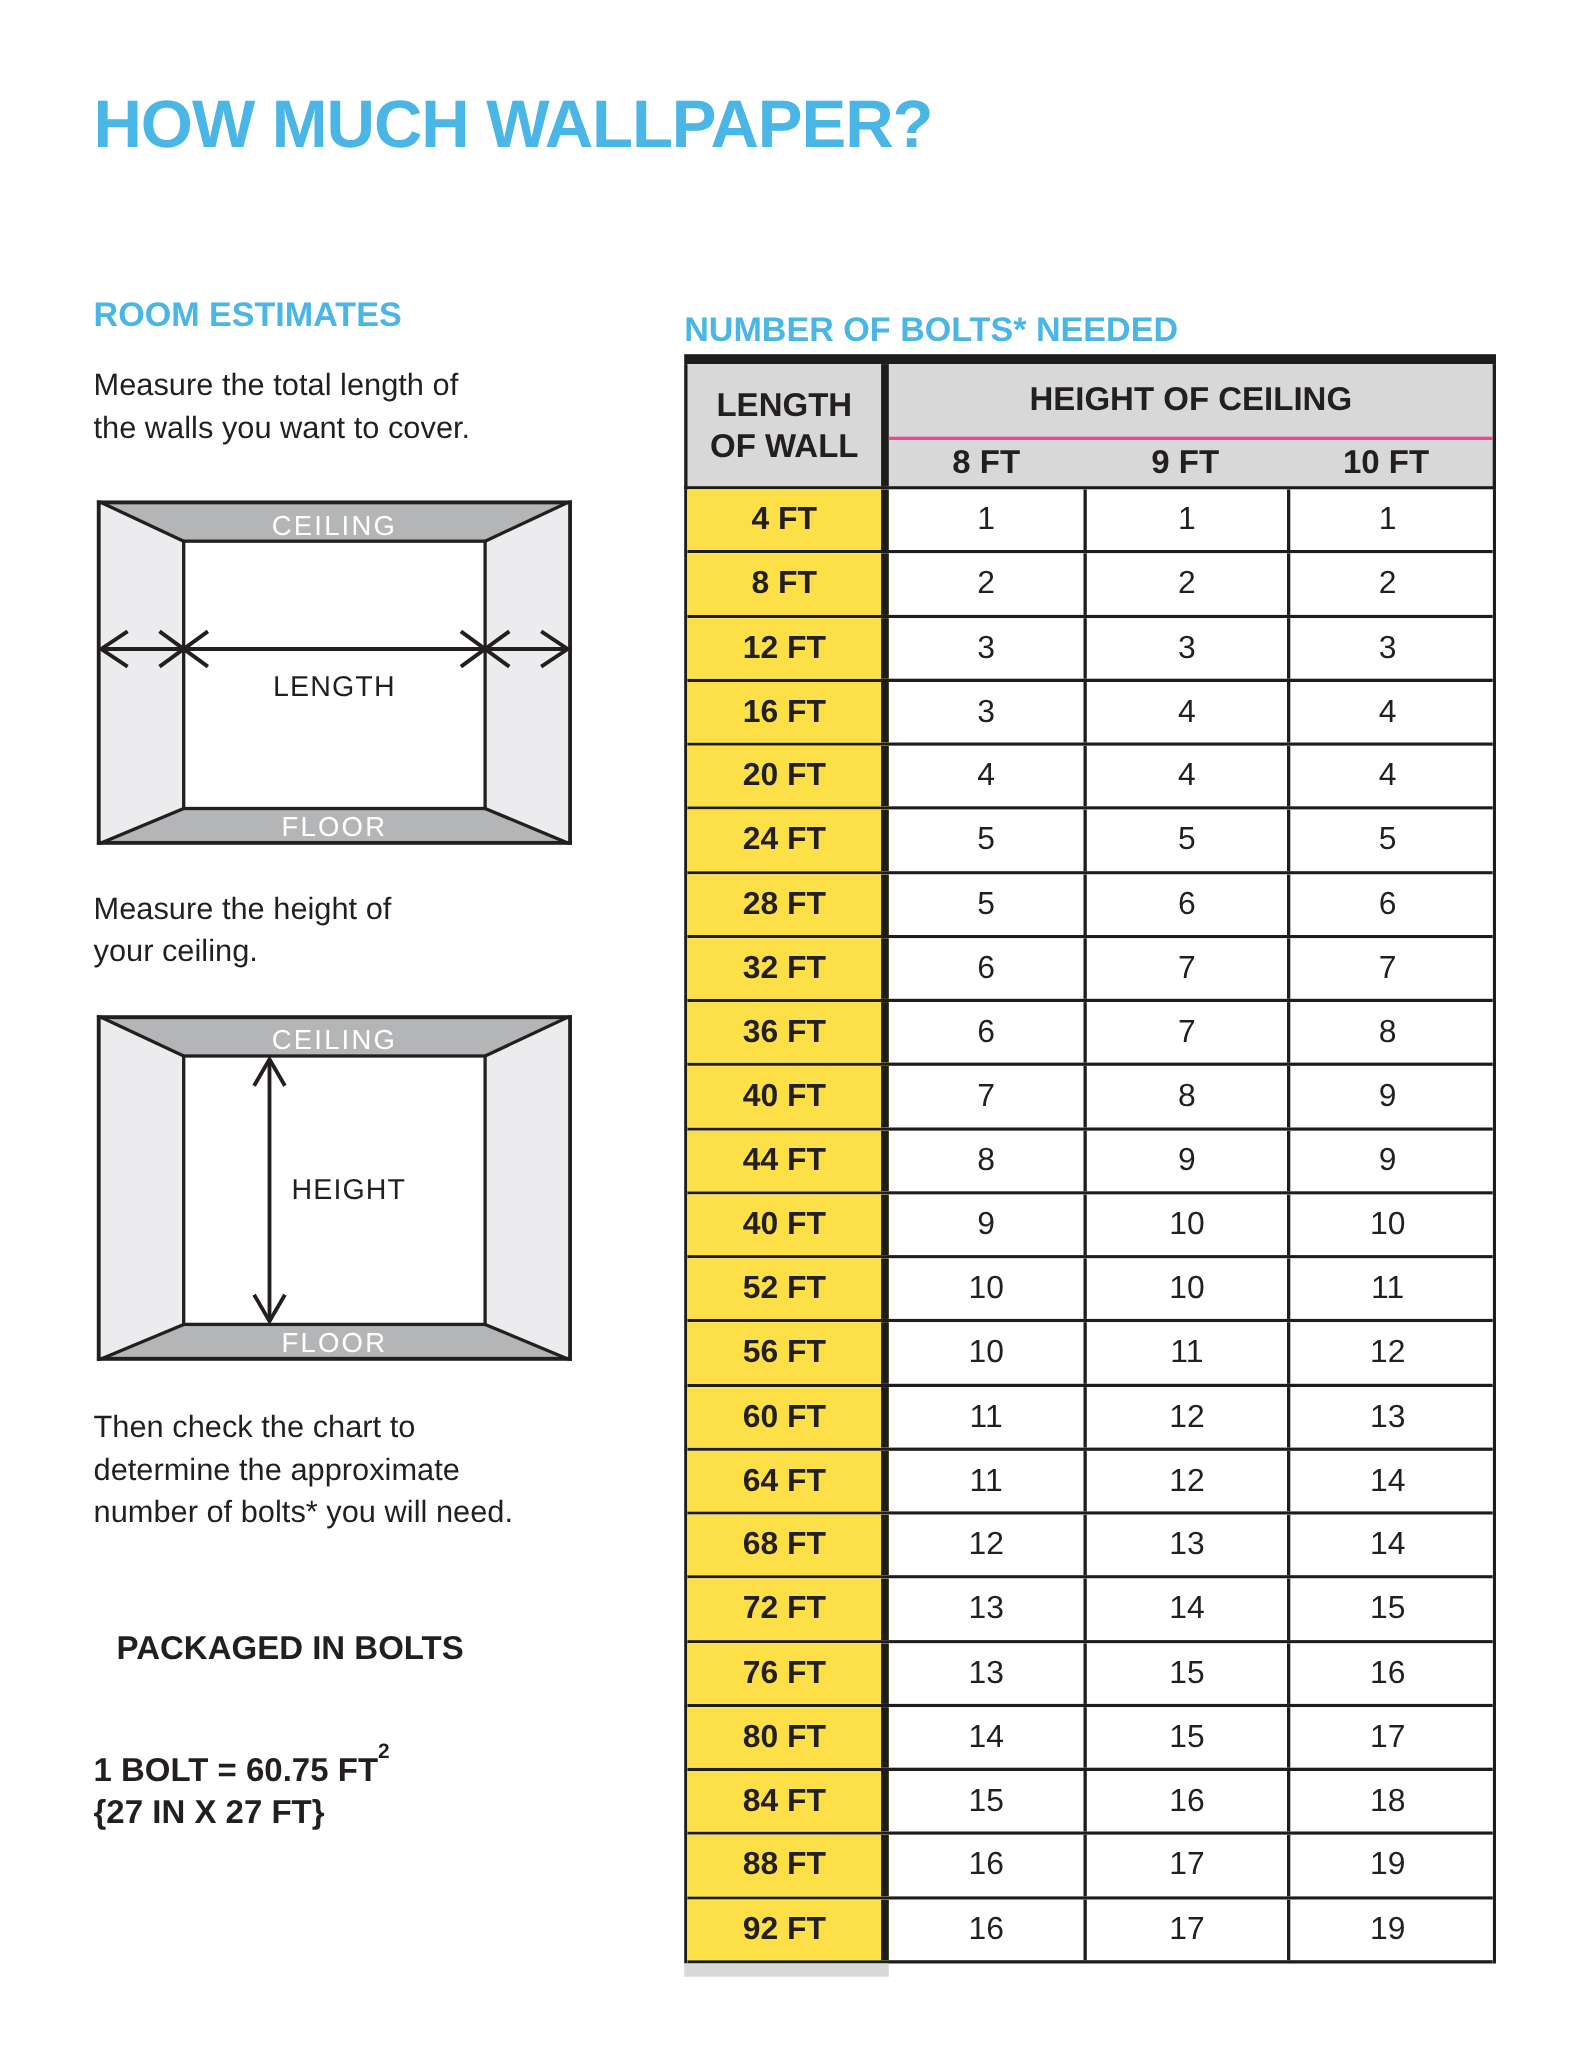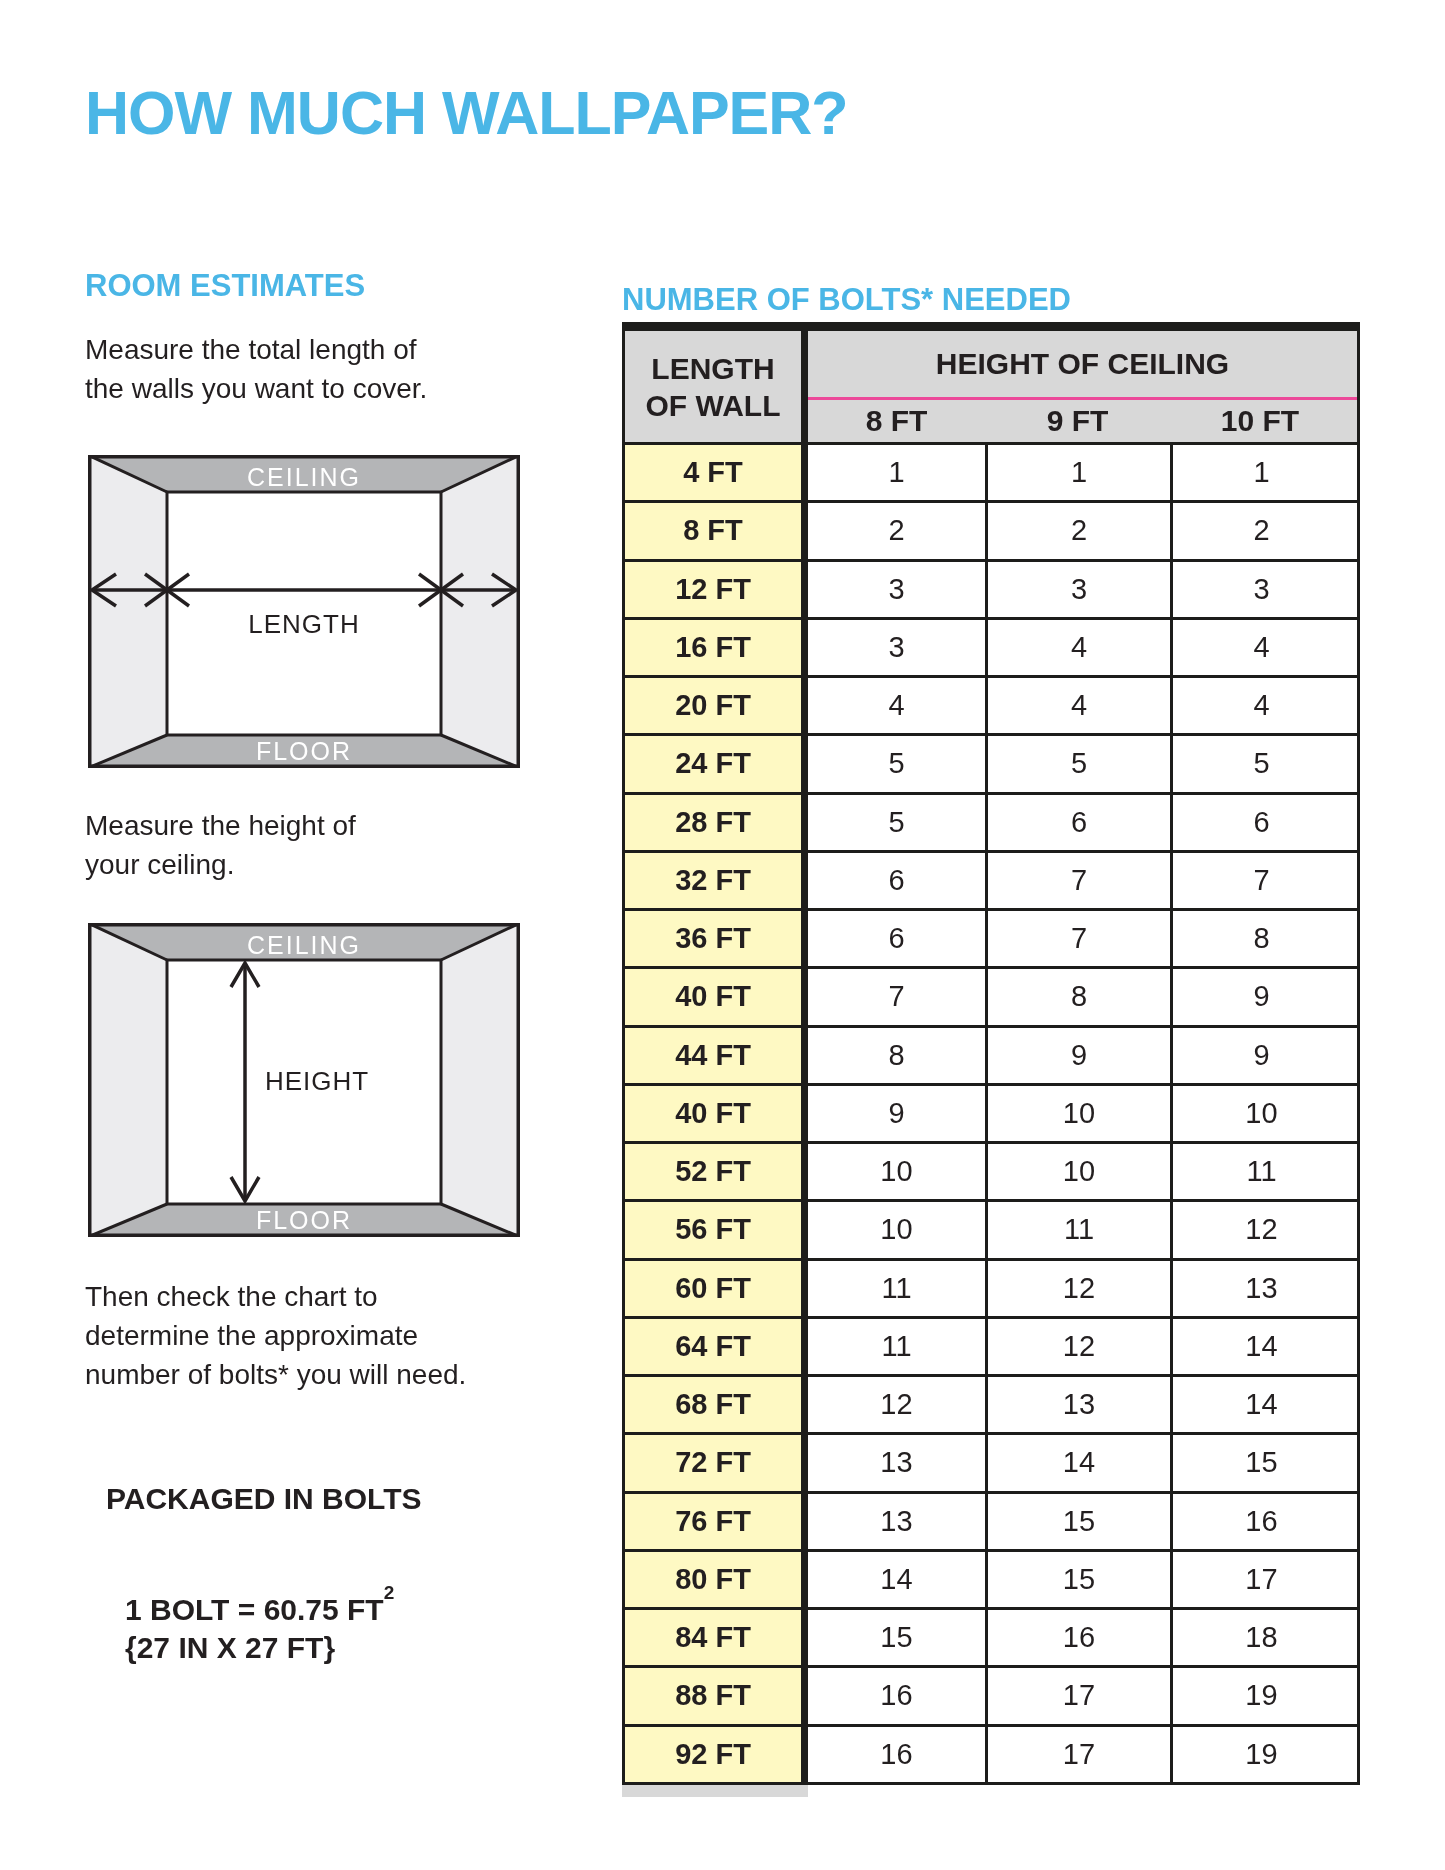--- a/index.html
+++ b/index.html
@@ -10,41 +10,41 @@
   .section-heading{font-size:31px;font-weight:bold;color:#4ab6e6;white-space:nowrap;}
   .re-heading{left:85px;top:268px;}
   .bolts-heading{left:622px;top:282px;width:738px;text-align:left;}
   .para{left:85px;font-size:28px;line-height:39px;color:#231f20;}
   .para div{white-space:nowrap;}
   .para1{top:330px;}
   .para2{top:806px;}
   .para3{top:1277px;}
   .note{left:85px;top:1480px;font-size:30px;font-weight:bold;line-height:38px;}
   .note-line2{padding-left:21px;}
-  .boltinfo{left:85px;top:1584px;font-size:30px;font-weight:bold;line-height:38px;margin-left:40px;}
+  .boltinfo{left:85px;top:1584px;font-size:30px;font-weight:bold;line-height:38px;}
   .boltinfo sup{font-size:19px;position:relative;top:-10px;}
 
   
   .bolt-table{left:622px;top:322px;width:738px;}
   .t-topbar{height:9px;background:#1d1d1b;}
   .t-header{display:flex;height:114px;background:#d8d8d8;border-left:3px solid #1d1d1b;
             border-right:3px solid #1d1d1b;border-bottom:3px solid #1d1d1b;box-sizing:border-box;}
   .rowhead-cell{width:183px;border-right:7px solid #1d1d1b;box-sizing:border-box;display:flex;
                 flex-direction:column;justify-content:center;align-items:center;
                 font-size:30px;font-weight:bold;line-height:37px;}
   .t-header-right{flex:1;display:flex;flex-direction:column;}
   .hoc-cell{height:69px;border-bottom:3px solid #ec4899;box-sizing:border-box;display:flex;
             align-items:center;justify-content:center;font-size:30px;font-weight:bold;text-align:center;}
   .subhead-row{flex:1;display:flex;align-items:center;}
   .subhead-cell{text-align:center;font-size:30px;font-weight:bold;}
   .sh0{width:177px;} .sh1{width:185px;} .sh2{width:180px;}
   .t-body{border-left:3px solid #1d1d1b;border-right:3px solid #1d1d1b;box-sizing:border-box;}
   .t-row{display:flex;height:58.25px;border-bottom:3px solid #1d1d1b;box-sizing:border-box;background:#ffffff;}
   .t-row .cell{display:flex;align-items:center;justify-content:center;box-sizing:border-box;font-size:29px;}
-  .t-row .rh{width:183px;background:#fef9c3;border-right:7px solid #1d1d1b;font-weight:bold;}
+  .t-row .rh{width:183px;background:#fde047;border-right:7px solid #1d1d1b;font-weight:bold;}
   .t-row .dc0{width:177px;}
   .t-row .dc1{width:185px;border-left:3px solid #1d1d1b;}
   .t-row .dc2{width:180px;border-left:3px solid #1d1d1b;}
   .t-stub{width:186px;height:12px;background:#d8d8d8;}
 
   svg text{font-family:"Liberation Sans",sans-serif;}
   .room-label{font-size:25px;fill:#ffffff;letter-spacing:2px;}
   .dim-label{font-size:26px;fill:#231f20;letter-spacing:1px;}
 </style>
 </head>

